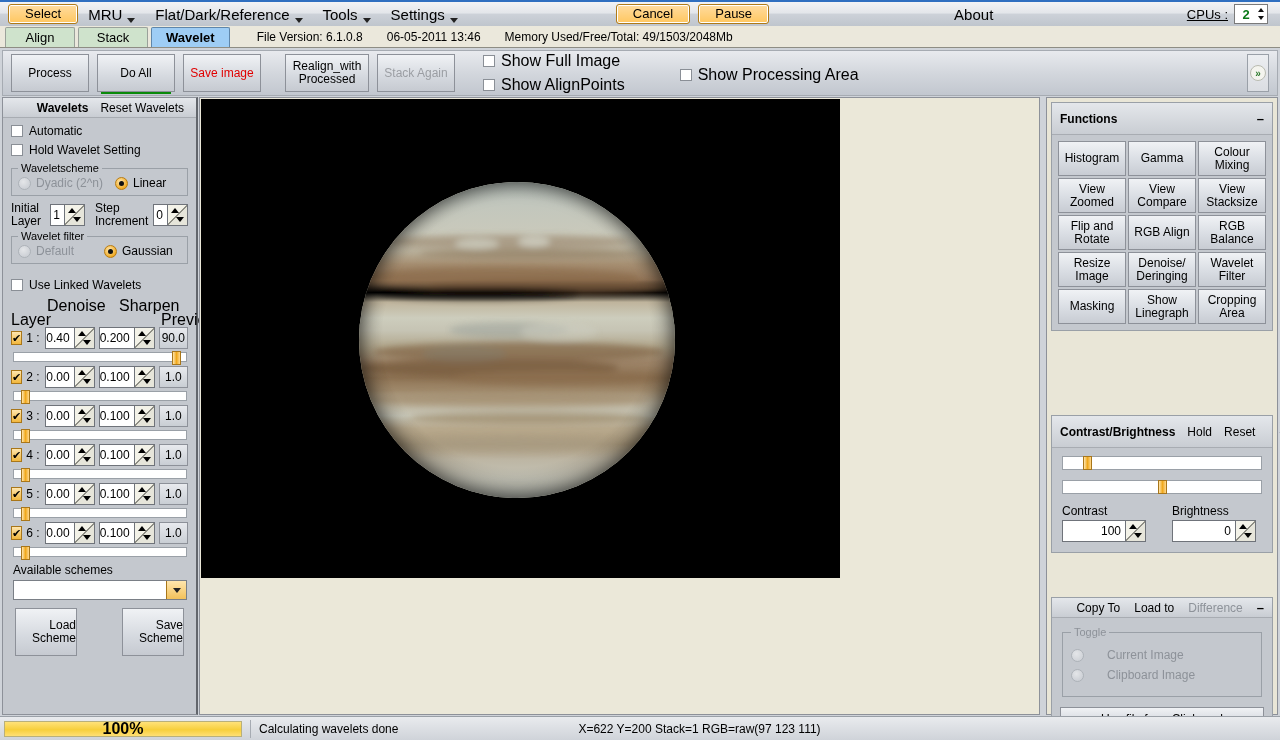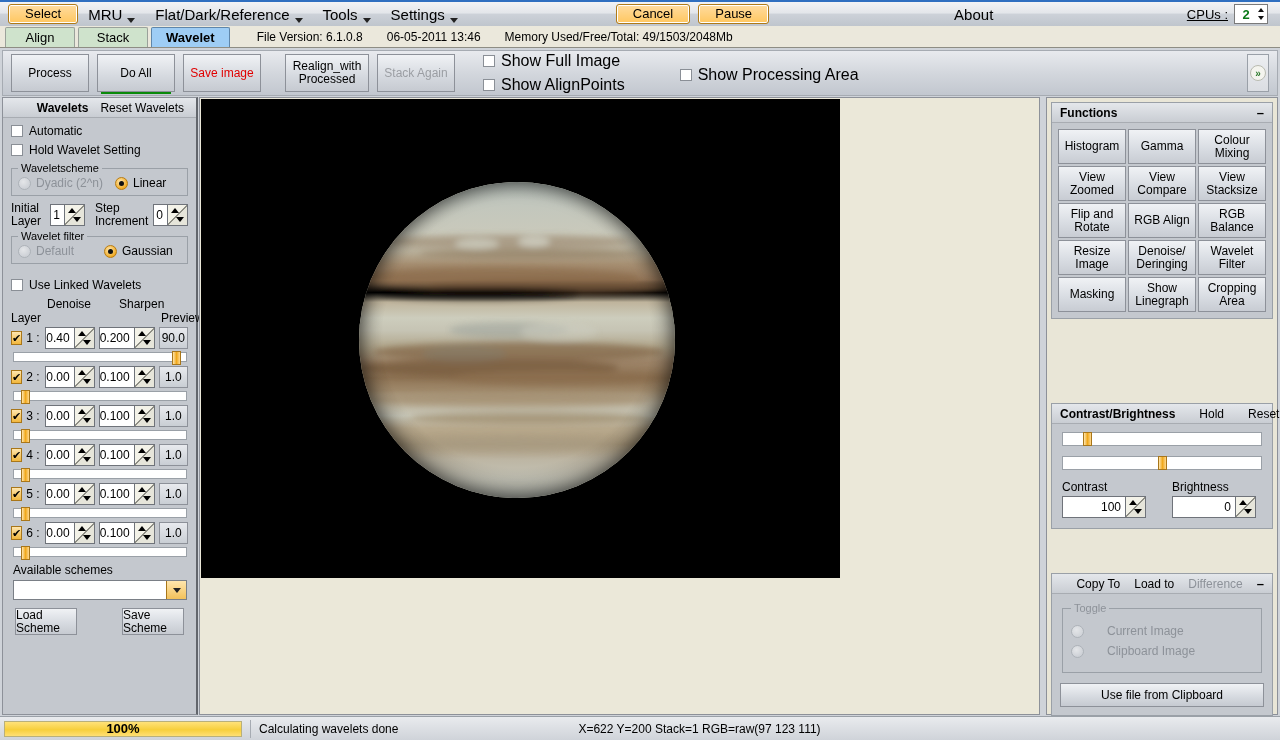--- a/index.html
+++ b/index.html
@@ -171,21 +171,21 @@
   }
   .spinbox .val { flex:1; text-align: right; padding-right: 4px; font-size: 12px; }
   .spin-arrows {
     width: 20px; height: 20px; border-left: 1px solid #6f737a;
     background: linear-gradient(135deg,#f3f2e8 48%,#6a6a62 49%,#6a6a62 51%,#e6e5da 52%);
     position: relative;
   }
   .spin-arrows .ar-up { position:absolute; left:3px; top:3px; border-bottom-color:#000; border-left-width:4px;border-right-width:4px;border-bottom-width:5px;}
   .spin-arrows .ar-dn { position:absolute; right:3px; bottom:3px; border-top-color:#000; border-left-width:4px;border-right-width:4px;border-top-width:5px;}
 
-  .col-heads { display:flex; font-size:12px; margin: 4px 0 1px 0; position: relative; height: 28px;}
+  .col-heads { display:flex; font-size:16px; margin: 4px 0 1px 0; position: relative; height: 28px;}
   .col-heads .h-denoise { position:absolute; left: 36px; top: 0;}
   .col-heads .h-sharpen { position:absolute; left: 108px; top: 0;}
   .col-heads .h-layer { position:absolute; left: 0; top: 14px;}
   .col-heads .h-preview { position:absolute; left: 150px; top: 14px;}
 
   .layer-row { display:flex; align-items:center; gap:4px; height: 24px; }
   .cbx {
     width:14px;height:14px;background:linear-gradient(to bottom,#ffe6ae,#f2b73c);
     border:1px solid #a8761a; display:flex;align-items:center;justify-content:center;
     font-size:11px; color:#000; line-height:1;
@@ -211,23 +211,23 @@
     display:flex; width:174px; height:20px; margin-left:2px; border:1px solid #7a7f86;
     background:#fff;
   }
   .combo .inp { flex:1; }
   .combo .drop {
     width:20px; background: linear-gradient(to bottom,#ffe6ae,#f3c15a);
     border-left:1px solid #a8761a; display:flex;align-items:center;justify-content:center;
   }
   .scheme-btns { display:flex; justify-content:space-between; margin: 8px 4px 0 4px; }
   .sbtn {
-    width: 62px; height: 27px; border:1px solid #8d9199;
+    width: 62px; height: 48px; border:1px solid #8d9199;
     background: linear-gradient(to bottom,#f0f2f5,#d5d9df 60%,#c6cad1);
-    display:flex;align-items:center;justify-content:center;text-align:left;
+    display:flex;align-items:center;justify-content:center;text-align:right;
     font-size:12px; line-height:13px;
   }
 
   
   .imagewrap {
     position: absolute; left: 199px; top: 97px; width: 841px; height: 618px;
     background: #ebe8d9;
     border: 1px solid #8d9199;
     overflow: hidden;
   }
@@ -251,22 +251,22 @@
   
   .rightpanel {
     position: absolute; left: 1046px; top: 97px; width: 232px; height: 618px;
     background: #e9e6d7;
     border: 1px solid #8d9199;
   }
   .rp-card {
     margin: 4px; background: #c4c8ce; border: 1px solid #9aa0a7;
   }
   .rp-head {
-    height: 20px; background: linear-gradient(to bottom,#e4e7eb,#c9cdd3);
-    display:flex; align-items:center; padding: 0 8px; gap: 24px;
+    height: 32px; background: linear-gradient(to bottom,#e4e7eb,#c9cdd3);
+    display:flex; align-items:center; padding: 0 8px; gap: 12px;
     border-bottom: 1px solid #a8acb2; font-size: 12px;
   }
   .rp-head .ttl { font-weight: bold; }
   .rp-head .spacer { margin-left:auto; }
   .minus { font-weight:bold; font-size:13px; line-height:10px;}
   .fn-grid {
     display: grid; grid-template-columns: repeat(3, 1fr); gap: 2px;
     padding: 6px;
   }
   .fbtn {
@@ -305,21 +305,21 @@
     position: absolute; left: 0; top: 716px; width: 1280px; height: 24px;
     background: linear-gradient(to bottom,#e9ebee,#cfd3d9);
     border-top: 1px solid #9aa0a7;
     display:flex; align-items:center;
   }
   .progress {
     width: 238px; height: 16px; margin-left: 4px;
     border: 1px solid #b9b07a;
     background: linear-gradient(to bottom,#ffe27a,#f7cf3c 55%,#ffdf74);
     display:flex;align-items:center;justify-content:center;
-    font-weight:bold; font-size:13px;
+    font-weight:bold; font-size:16px;
   }
   .status-sep { width:1px; height:18px; background:#a6abb2; margin:0 8px; }
   .status-msg { font-size: 12px; }
   .status-coords { font-size: 12px; margin-left: 180px; }
 </style>
 </head>
 <body>
 
 <div id="app">
 

